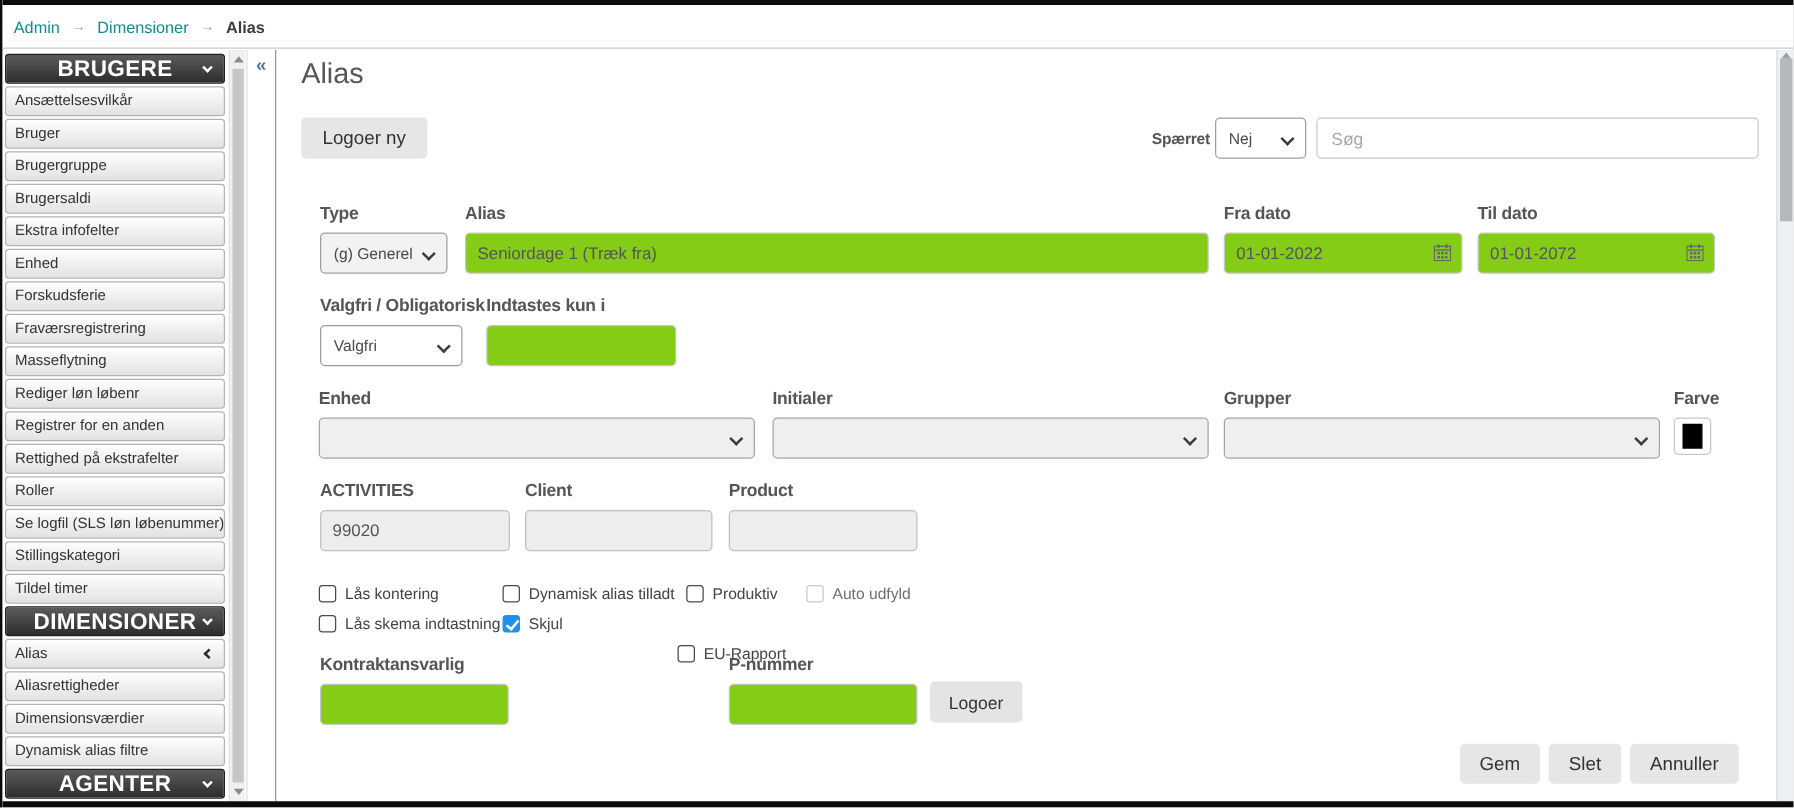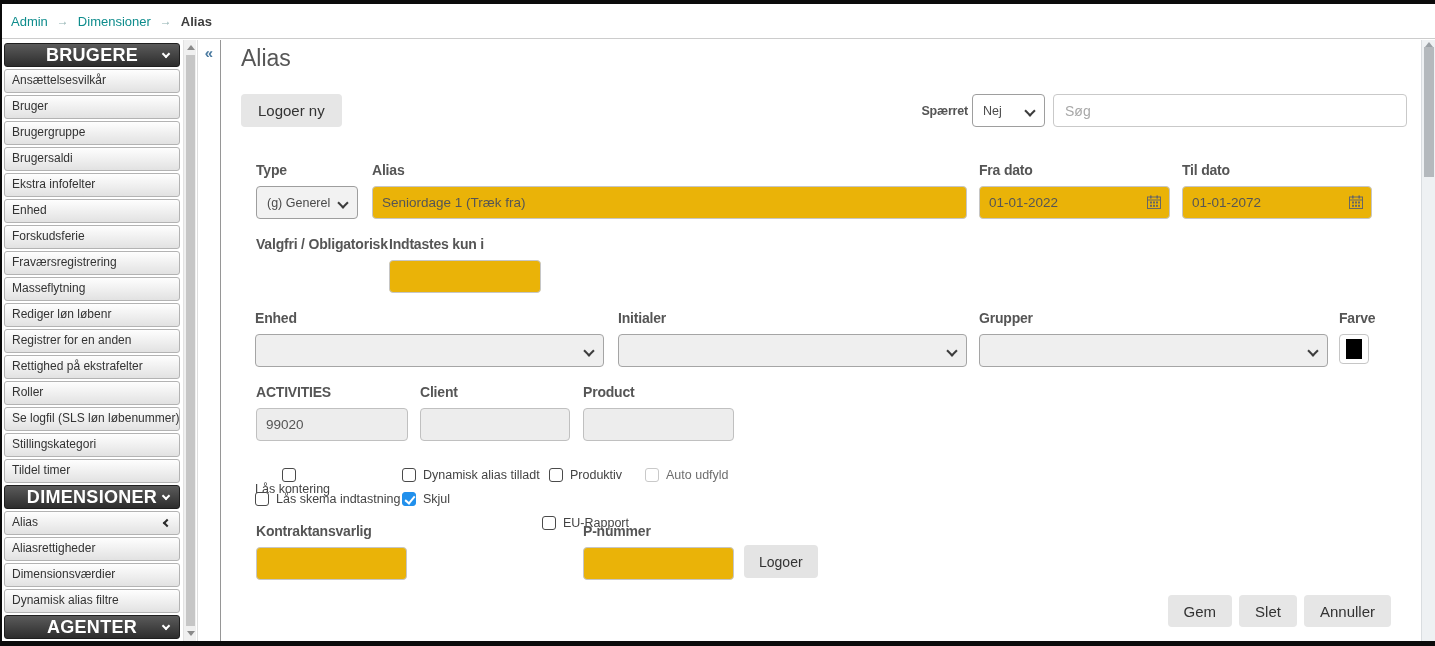--- a/index.html
+++ b/index.html
@@ -67,21 +67,21 @@
   .sel-nej { width:73px;text-align:center; }
   .search-input { width:354px; height:33px; margin-left:8px; border:1px solid #c9c9c9; border-radius:4px;
                   padding:0 11px; font-size:14px; color:#555; font-family:inherit; }
   .search-input::placeholder { color:#a8a8a8; }
 
   
   .fg { position:absolute; }
   .fg > label { display:block; font-size:14px; font-weight:bold; color:#555; margin-bottom:8px;
                 letter-spacing:-0.2px; white-space:nowrap; }
   .txt { height:33px; width:100%; border:1px solid #c6c6c6; border-radius:4px; padding:0 9px;
-         font-size:13.5px; color:#555; font-family:inherit; background:#eab308; }
+         font-size:13.5px; color:#555; font-family:inherit; background:#84cc16; }
   .txt.gray { background:#ededed; border-color:#c0c0c0; }
   .sel.light { background:#f2f2f2; }
   .sel.gray { background:#efefef; border-color:#a5a5a5; }
   .datewrap { position:relative; }
   .datewrap .txt { padding-right:30px; }
   .cal { position:absolute; right:9px; top:9px; cursor:pointer; }
 
   .fg-type       { left:35px;  top:122px; width:102px; }
   .fg-alias      { left:151px; top:122px; width:595px; }
   .fg-fra        { left:758px; top:122px; width:191px; }
@@ -109,21 +109,21 @@
   .cbrow2 { top:452px;text-align:center; }
   .cb { position:absolute; display:flex; align-items:center; font-size:12.5px; color:#444;
         cursor:pointer; white-space:nowrap; }
   .cb .box { width:14px; height:14px; border:1px solid #4a4a4a; border-radius:3px; margin-right:7px;
              background:#fff; position:relative; flex:none; }
   .cb.checked .box { background:#2190ec; border-color:#2190ec; }
   .cb.checked .box::after { content:""; position:absolute; left:4px; top:1px; width:4px; height:8px;
                             border-right:2px solid #fff; border-bottom:2px solid #fff; transform:rotate(40deg); }
   .cb.disabled .box { border-color:#c9c9c9; }
   .cb.disabled { color:#6e6e6e; }
-  .cb1a { left:34px;flex-direction:column; } .cb1b { left:181px; } .cb1c { left:328px; } .cb1d { left:424px; }
+  .cb1a { left:34px; } .cb1b { left:181px; } .cb1c { left:328px; } .cb1d { left:424px; }
   .cb2a { left:34px; } .cb2b { left:181px; } .cb2c { left:321px;margin-top:24px; }
 
   .btn-logoer { position:absolute; left:523px; top:505px; height:33px; padding:0 15px; font-size:14px;
                 background:#e4e4e4; }
 
   .actions { position:absolute; top:555px; right:30px; display:flex; gap:7px; }
   .actions .btn { height:32px; padding:0 16px; }
 
   
   .right-scrollbar { position:absolute; right:0; top:0; bottom:0; width:14px; background:#eef1f3;
@@ -339,20 +339,23 @@
                   <rect x="6" y="9.8" width="2" height="2"></rect>
                   <rect x="9" y="9.8" width="2" height="2"></rect>
                 </g>
               </svg>
           </span>
         </div>
       </div>
 
       <div class="fg fg-valgfri">
         <label>Valgfri / Obligatorisk</label>
+        <div class="sel">
+          <span>Valgfri</span>
+        </div>
       </div>
       <div class="fg fg-indtastes">
         <label>Indtastes kun i</label>
         <input class="txt" value="" style="">
       </div>
 
       <div class="fg fg-enhed">
         <label>Enhed</label>
         <div class="sel gray">
           <span></span>

